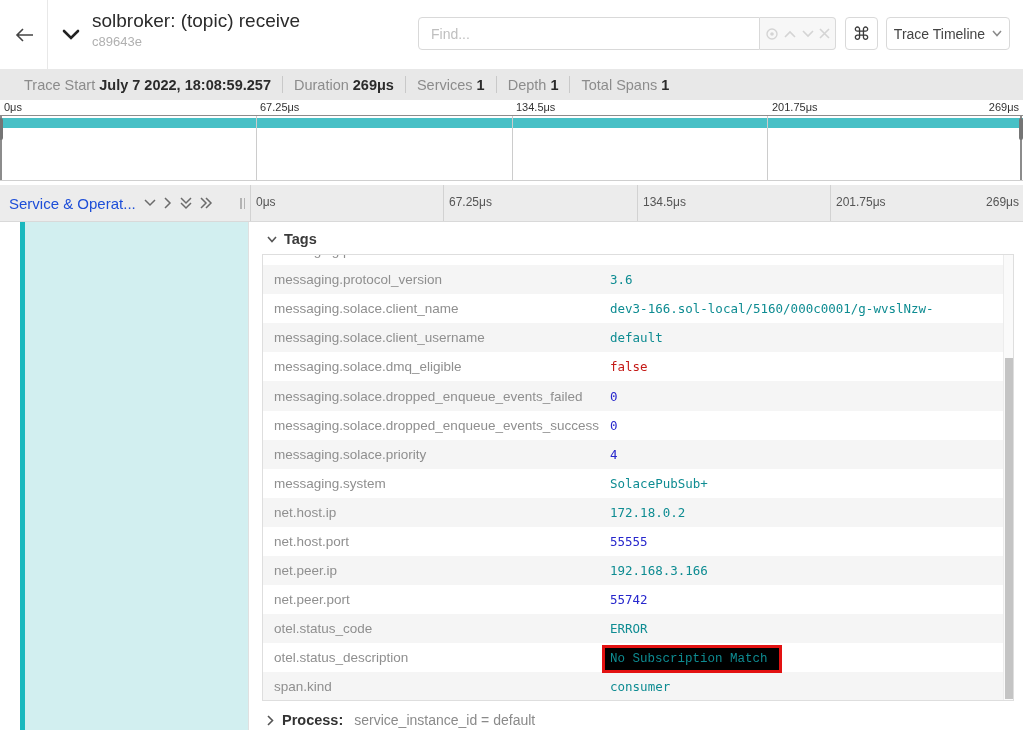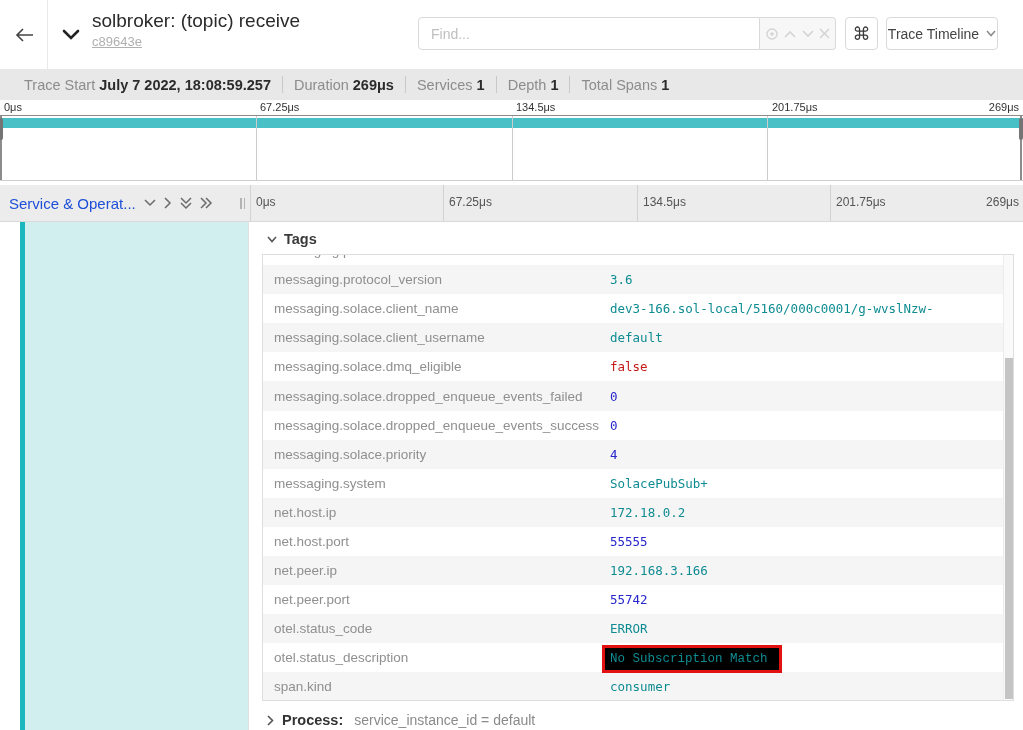--- a/index.html
+++ b/index.html
@@ -9,35 +9,35 @@
 
   
   .top-header { position:absolute; left:0; top:0; width:1023px; height:69px; background:#fff;padding-left:8px; }
   .back-btn { position:absolute; left:0; top:0; width:47px; height:69px; display:flex;
               align-items:center; justify-content:center; cursor:pointer; }
   .hdr-divider { position:absolute; left:47px; top:0; width:1px; height:69px; background:#e8e8e8; }
   .collapse-btn { position:absolute; left:56px; top:20px; width:30px; height:30px; display:flex;
                   align-items:center; justify-content:center; cursor:pointer; }
   .title-block { position:absolute; left:92px; top:9px; }
   .trace-title { font-size:19px; font-weight:500; color:#2b2b2b; line-height:24px; }
-  .trace-id { font-size:13px; color:#b0b0b0; line-height:17px;text-decoration:underline; }
+  .trace-id { font-size:13px; color:#b0b0b0; line-height:17px; }
 
   .find-group { position:absolute; left:418px; top:17px; height:23px; display:flex; }
   .find-input { width:342px; height:33px; border:1px solid #d9d9d9; border-radius:4px 0 0 4px;
                 padding:0 12px; font-size:14px; color:#444; outline:none;
                 font-family:"Liberation Sans", sans-serif; }
   .find-input::placeholder { color:#bfbfbf; }
   .find-nav { width:76px; height:33px; background:#f7f7f7; border:1px solid #d9d9d9; border-left:none;
               border-radius:0 4px 4px 0; display:flex; align-items:center; justify-content:space-evenly; }
   .find-nav .nav-ic { color:#d4d4d4; display:flex; align-items:center; }
 
   .kbd-btn { position:absolute; left:845px; top:17px; width:33px; height:33px; border:1px solid #d9d9d9;
              border-radius:4px; background:#fff; display:flex; align-items:center; justify-content:center;
              font-size:18px; color:#3a3a3a; cursor:pointer; }
-  .view-btn { position:absolute; left:886px; top:17px; width:112px; height:33px; border:1px solid #d9d9d9;
+  .view-btn { position:absolute; left:886px; top:17px; width:124px; height:33px; border:1px solid #d9d9d9;
               border-radius:4px; background:#fff; display:flex; align-items:center; justify-content:center;
               gap:7px; font-size:14px; color:#444; cursor:pointer; }
 
   
   .info-bar { position:absolute; left:0; top:69px; width:1023px; height:31px; background:#e8e8e8;
               display:flex; align-items:center; padding-left:24px; font-size:14.5px; color:#8c8c8c; }
   .info-item b { color:#2b2b2b; font-weight:700; }
   .info-suffix { color:#ababab; font-weight:700; }
   .info-sep { width:1px; height:17px; background:#c9c9c9; margin:0 11px; }
 

